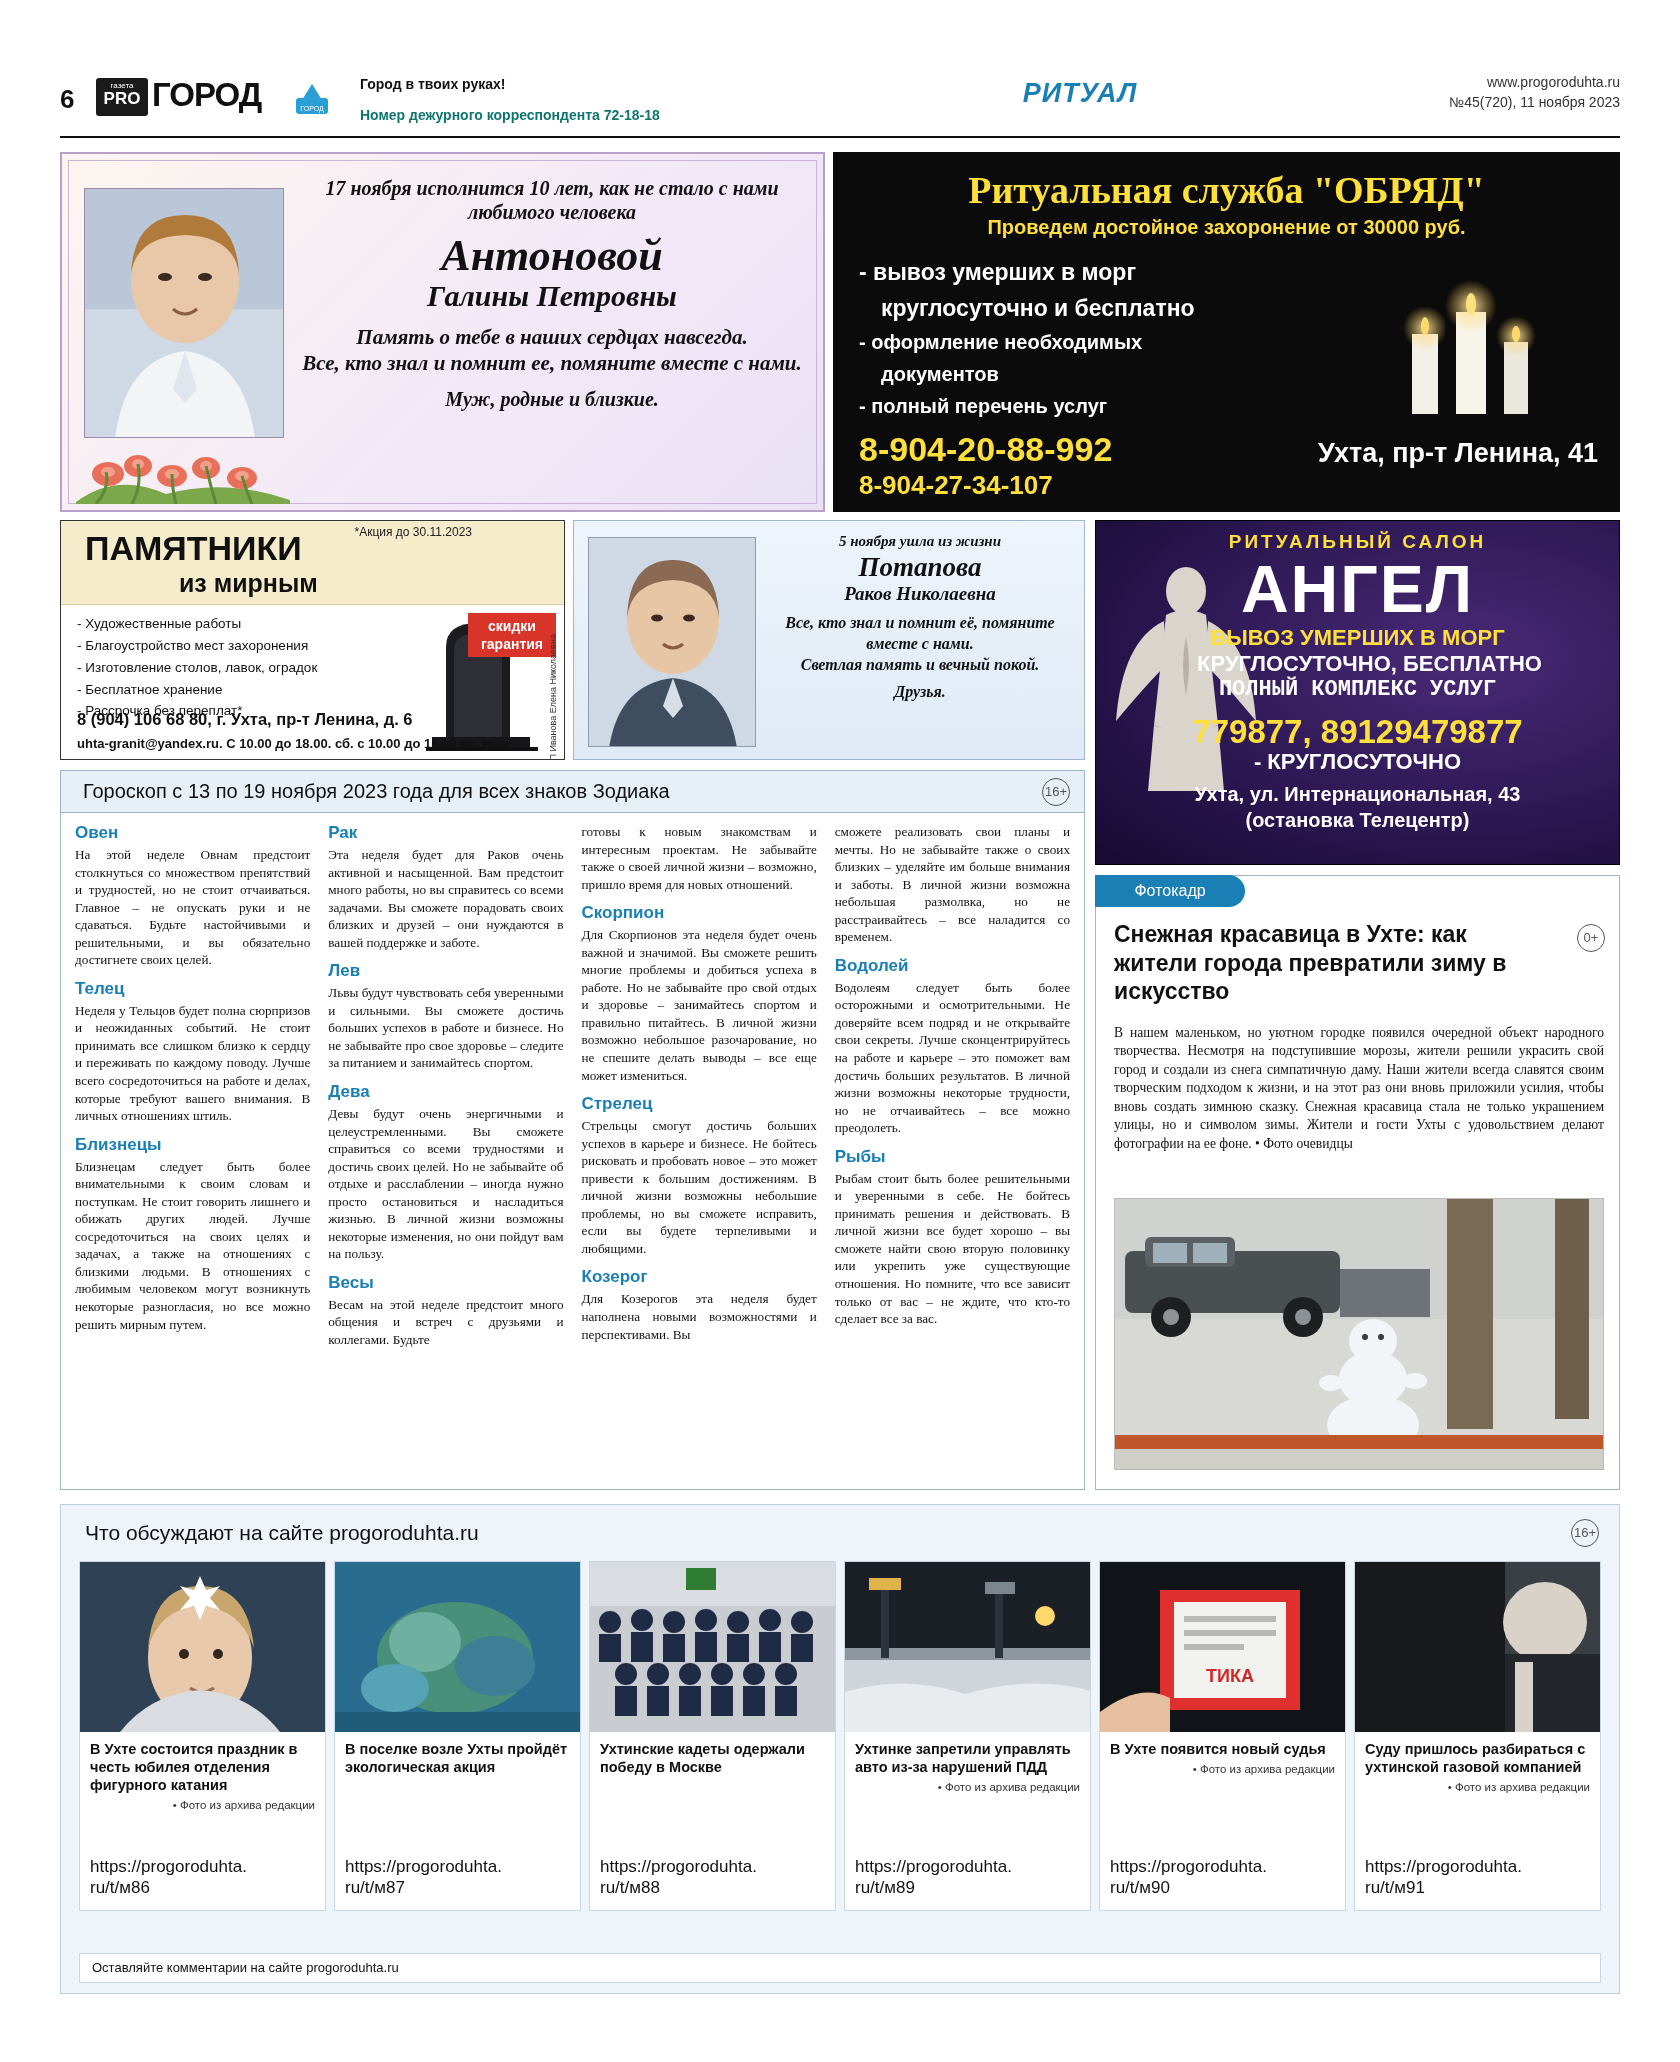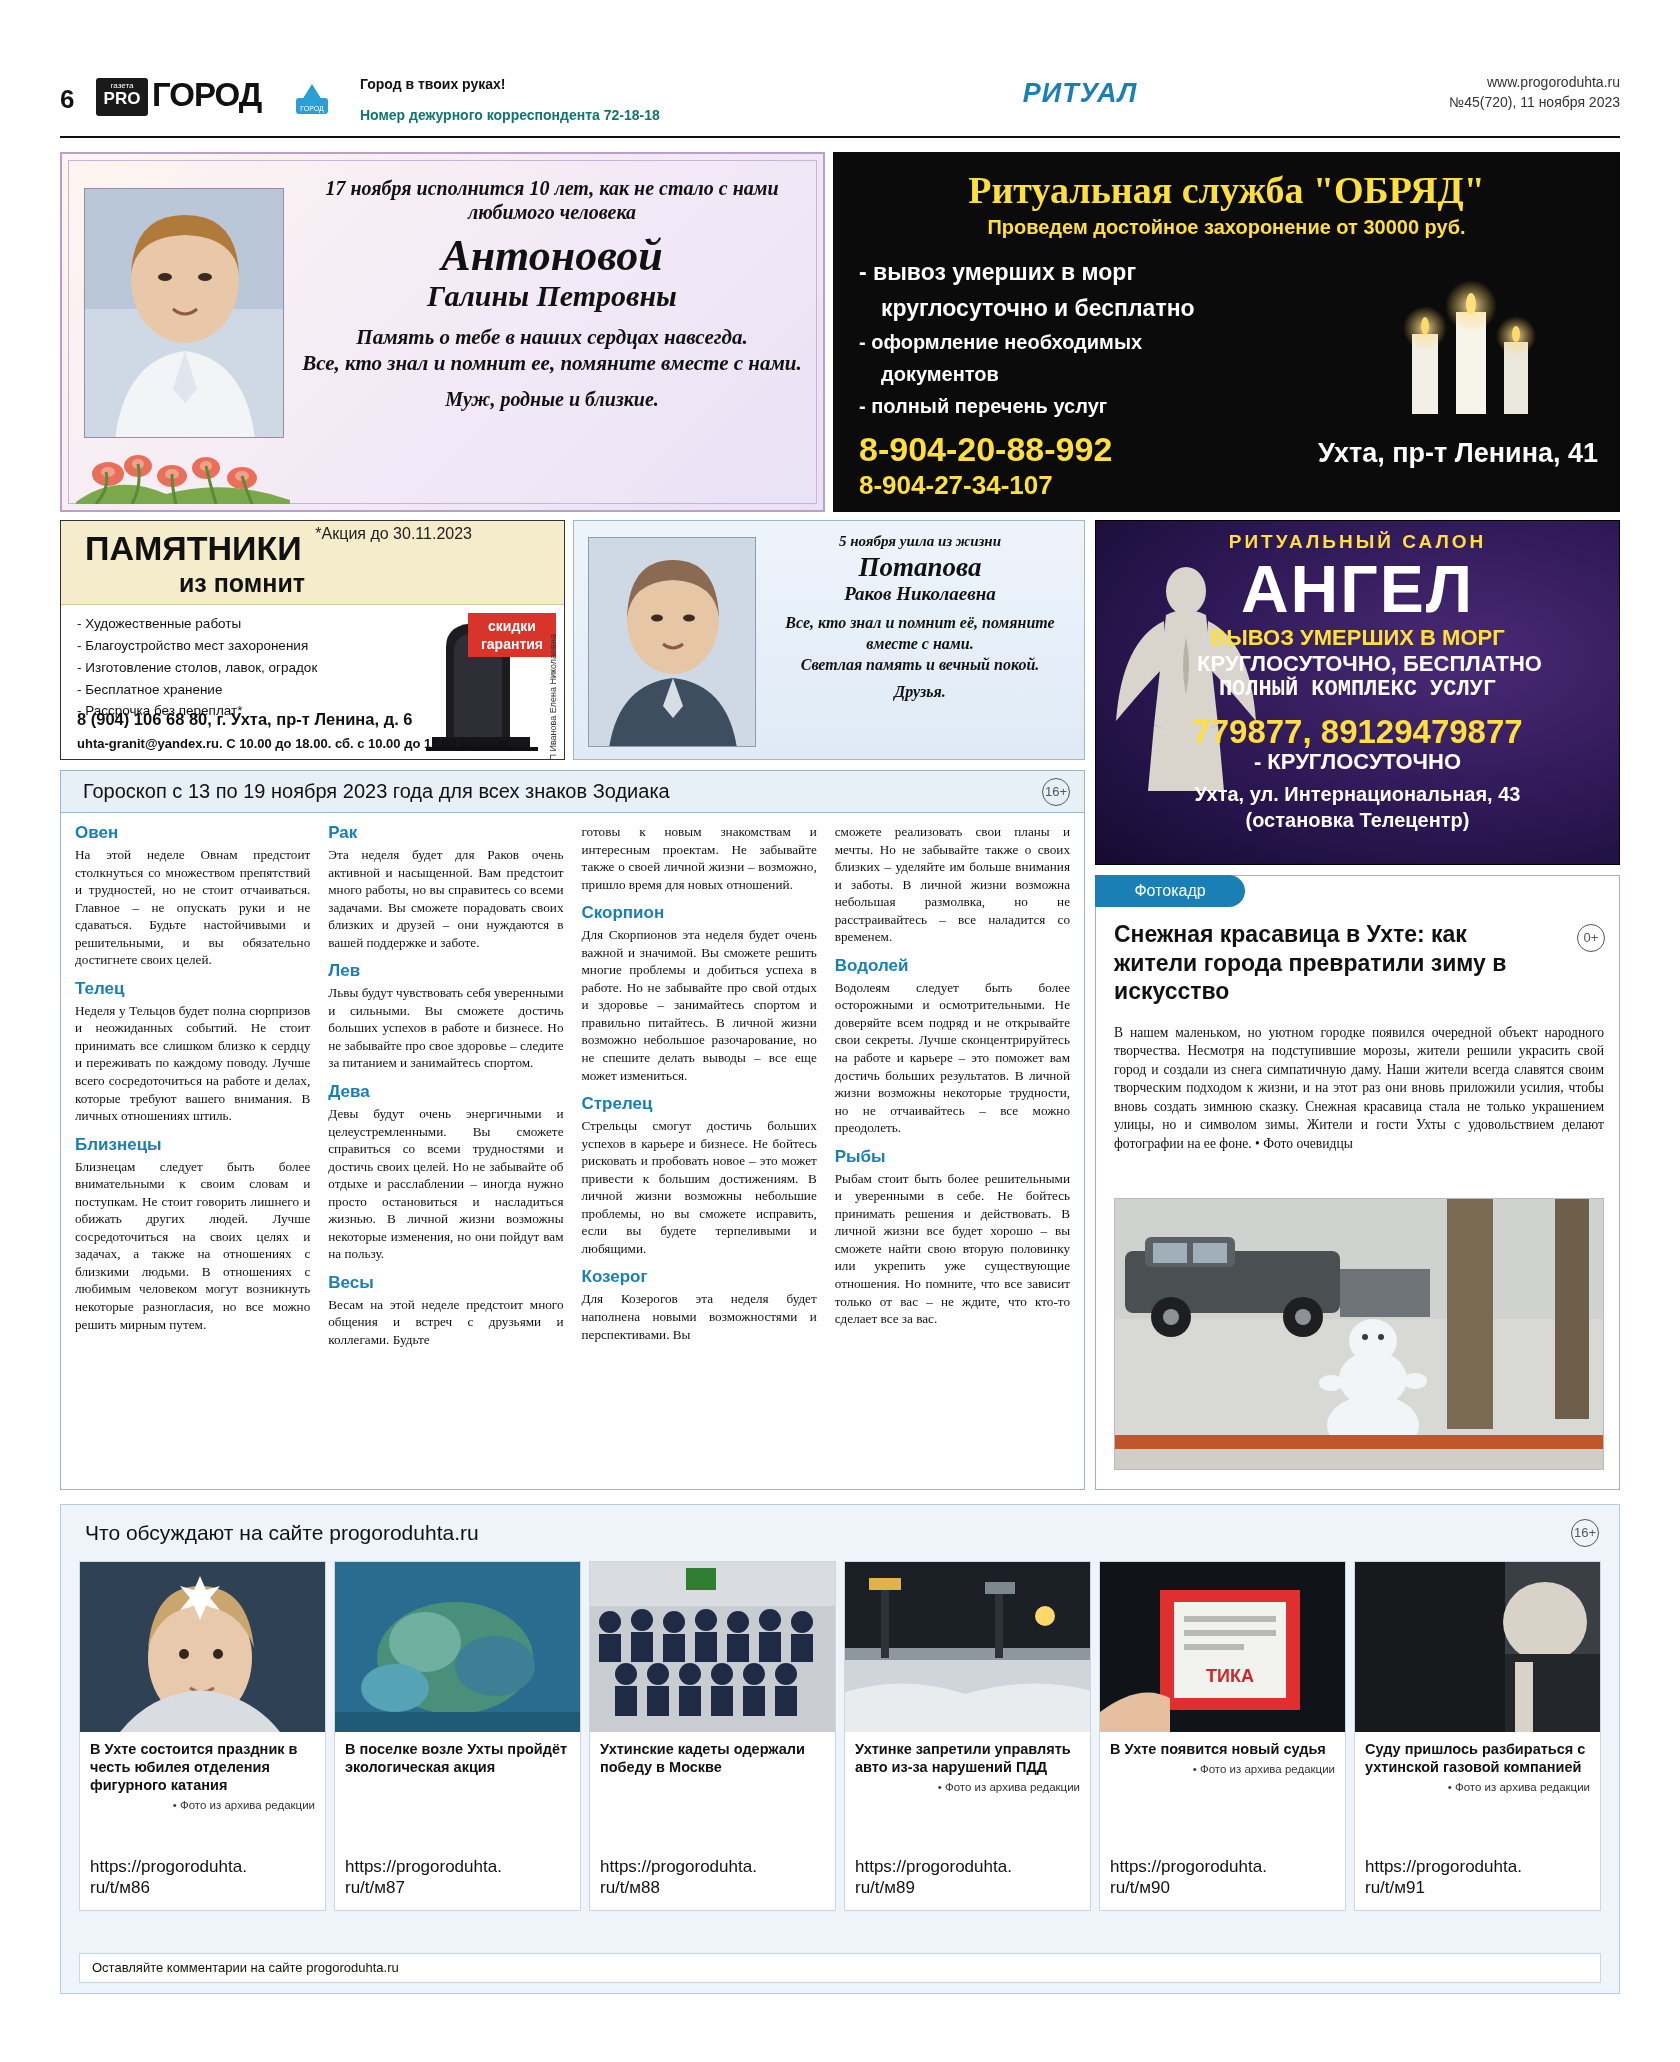--- a/index.html
+++ b/index.html
@@ -57,21 +57,21 @@
   .obryad-phone1 { position:absolute; left:26px; top:278px; color:#ffdf3b; font-family:"Liberation Sans", sans-serif; font-weight:bold; font-size:34px; }
   .obryad-phone2 { position:absolute; left:26px; top:318px; color:#ffdf3b; font-family:"Liberation Sans", sans-serif; font-weight:bold; font-size:26px; }
   .obryad-addr { position:absolute; right:22px; top:286px; color:#fff; font-family:"Liberation Sans", sans-serif; font-weight:bold; font-size:27px; }
   .candles { position:absolute; right:18px; top:120px; width:250px; height:150px; }
 
   
   .ad-granit { position:absolute; left:60px; top:520px; width:505px; height:240px; background:#ffffff; border:1px solid #333; overflow:hidden; }
   .granit-band { position:absolute; left:0; top:0; width:100%; height:84px; background:#f5eccb; border-bottom:1px solid #d8c9a0; }
   .granit-t1 { position:absolute; left:24px; top:8px; font-family:"Liberation Sans", sans-serif; font-weight:bold; font-size:34px; color:#111; }
   .granit-t2 { position:absolute; left:118px; top:48px; font-family:"Liberation Sans", sans-serif; font-weight:bold; font-size:25px; color:#111; }
-  .granit-note { position:absolute; right:92px; top:4px; font-size:16px; color:#222; font-family:"Liberation Sans", sans-serif; }
+  .granit-note { position:absolute; right:92px; top:4px; font-size:12px; color:#222; font-family:"Liberation Sans", sans-serif; }
   .granit-list { position:absolute; left:16px; top:92px; width:280px; font-family:"Liberation Sans", sans-serif; font-size:13.5px; line-height:1.62; color:#111; }
   .granit-stone { position:absolute; right:18px; top:90px; width:130px; height:92px; }
   .granit-badge { position:absolute; right:8px; top:92px; width:88px; height:44px; background:#d8342a; color:#fff;
       font-family:"Liberation Sans", sans-serif; font-weight:bold; font-size:14px; text-align:center; line-height:1.25; padding-top:5px; }
   .granit-phone { position:absolute; left:16px; bottom:30px; font-family:"Liberation Sans", sans-serif; font-weight:bold; font-size:16.5px; }
   .granit-mail { position:absolute; left:16px; bottom:8px; font-family:"Liberation Sans", sans-serif; font-weight:bold; font-size:13px; }
   .granit-vert { position:absolute; right:2px; top:96px; width:14px; height:150px; writing-mode:vertical-rl; transform:rotate(180deg);
       font-size:9px; font-family:"Liberation Sans", sans-serif; color:#333; }
 
   
@@ -258,21 +258,21 @@
       </svg>
     </div>
     <div class="obryad-phone1">8-904-20-88-992</div>
     <div class="obryad-phone2">8-904-27-34-107</div>
     <div class="obryad-addr">Ухта, пр-т Ленина, 41</div>
   </div>
 
   <div class="ad-granit">
     <div class="granit-band"></div>
     <div class="granit-t1">ПАМЯТНИКИ</div>
-    <div class="granit-t2">из помнит</div>
+    <div class="granit-t2">из мирным</div>
     <div class="granit-note">*Акция до 30.11.2023</div>
     <div class="granit-list">
       <div>- Художественные работы</div>
       <div>- Благоустройство мест захоронения</div>
       <div>- Изготовление столов, лавок, оградок</div>
       <div>- Бесплатное хранение</div>
       <div>- Рассрочка без переплат*</div>
     </div>
     <div class="granit-stone">
       <svg width="130" height="140" viewBox="0 0 130 140">

